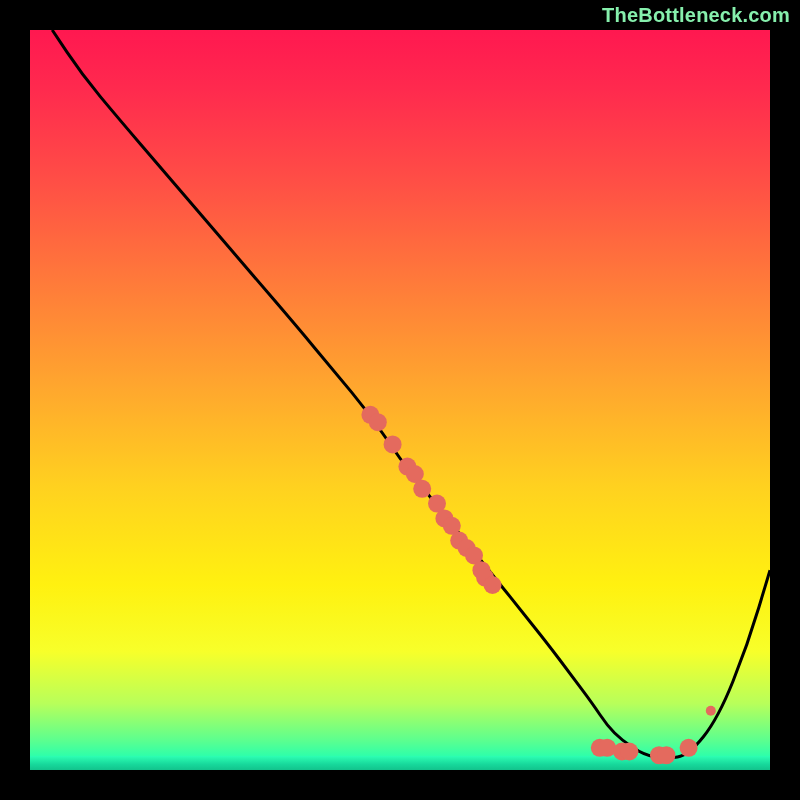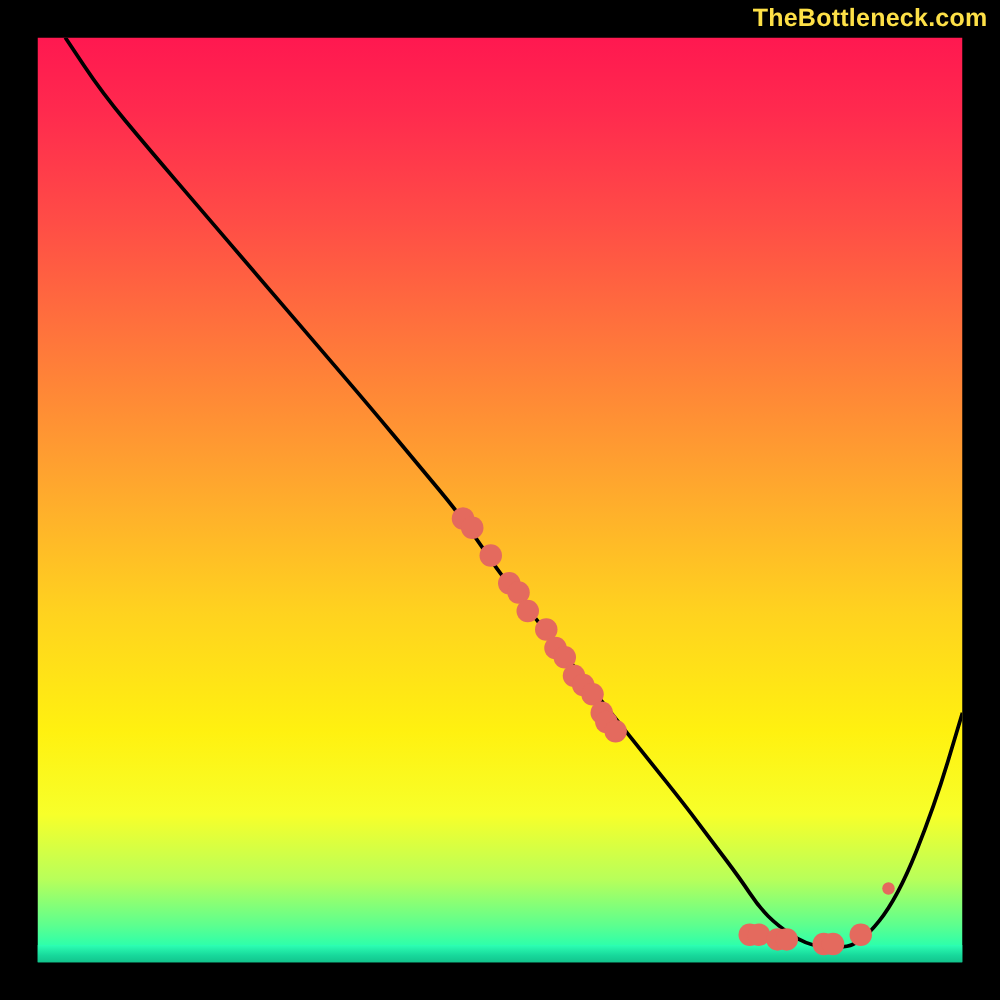--- a/index.html
+++ b/index.html
@@ -14,21 +14,21 @@
   .frame {
     position: relative;
     width: 800px;
     height: 800px;
     background: #000;
   }
   .watermark {
     position: absolute;
     top: 4px;
     right: 10px;
-    color: #fde047;
+    color: #86efac;
     font-size: 20px;
     font-weight: 600;
     letter-spacing: 0.2px;
     z-index: 5;
   }
   .plot {
     position: absolute;
     left: 30px;
     top: 30px;
     width: 740px;

